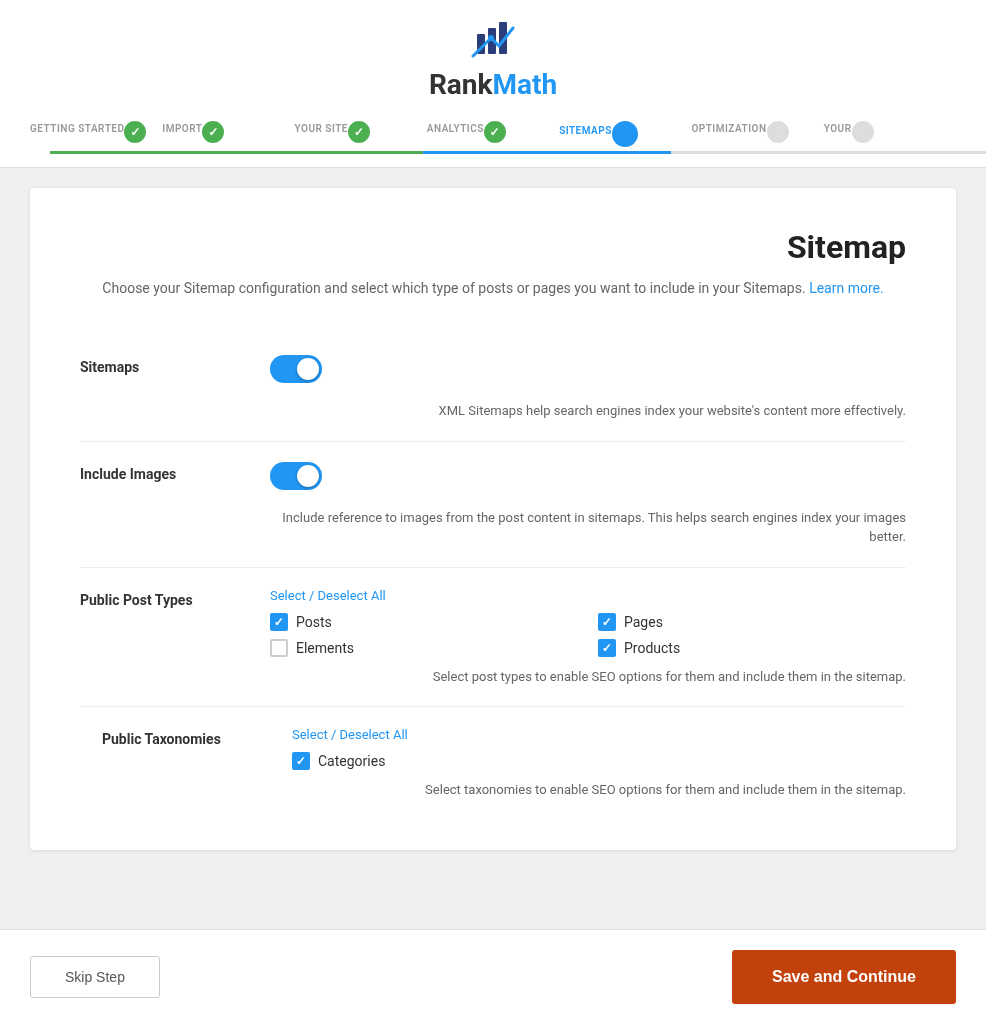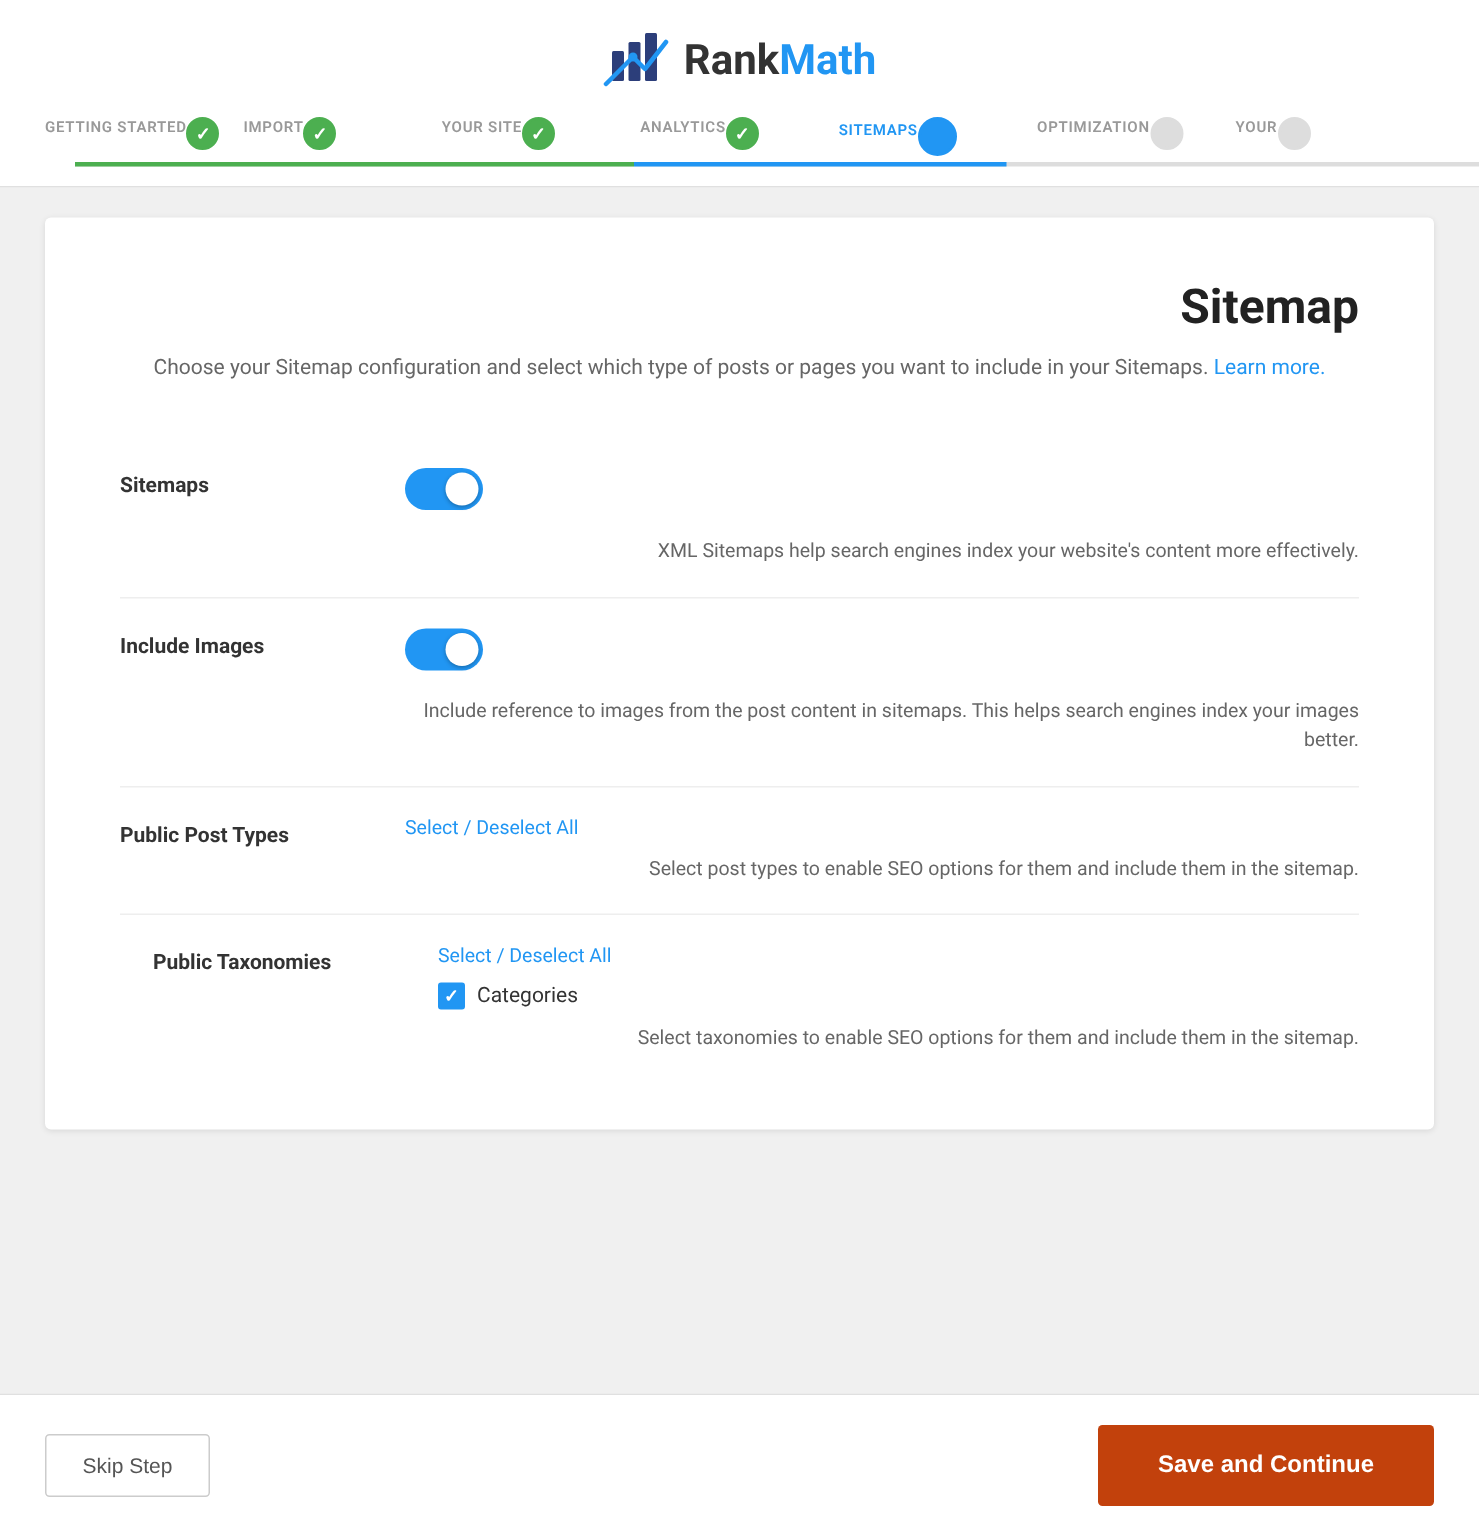--- a/index.html
+++ b/index.html
@@ -26,20 +26,21 @@
       flex-direction: column;
       align-items: center;
       border-bottom: 1px solid #e0e0e0;
     }
 
     .logo-area {
       display: flex;
       align-items: center;
       gap: 10px;
       margin-bottom: 20px;
+      flex-direction: column;
     }
 
     .logo-icon {
       width: 44px;
       height: 38px;
     }
 
     .logo-text {
       font-size: 28px;
       font-weight: 400;
@@ -293,21 +294,21 @@
       padding: 20px 30px;
       display: flex;
       justify-content: space-between;
       align-items: center;
     }
 
     .skip-btn {
       border: 1px solid #ccc;
       background: white;
       color: #555;
-      padding: 12px 24px;
+      padding: 12px 34px;
       font-size: 14px;
       border-radius: 3px;
       cursor: pointer;
     }
 
     .save-btn {
       background: #c2410c;
       color: white;
       border: none;
       padding: 18px 40px;
@@ -405,20 +406,38 @@
         <div class="row-content">
           <div class="toggle-switch"></div>
           <div class="row-description">Include reference to images from the post content in sitemaps. This helps search engines index your images better.</div>
         </div>
       </div>
 
       <div class="settings-row">
         <div class="row-label">Public Post Types</div>
         <div class="row-content">
           <a class="select-deselect-link">Select / Deselect All</a>
+          <div class="checkbox-grid">
+            <div class="checkbox-item">
+              <div class="checkbox-box checked"></div>
+              <span>Posts</span>
+            </div>
+            <div class="checkbox-item">
+              <div class="checkbox-box checked"></div>
+              <span>Pages</span>
+            </div>
+            <div class="checkbox-item">
+              <div class="checkbox-box"></div>
+              <span>Elements</span>
+            </div>
+            <div class="checkbox-item">
+              <div class="checkbox-box checked"></div>
+              <span>Products</span>
+            </div>
+          </div>
           <div class="row-description">Select post types to enable SEO options for them and include them in the sitemap.</div>
         </div>
       </div>
 
       <div class="settings-row">
         <div class="row-label">Public Taxonomies</div>
         <div class="row-content">
           <a class="select-deselect-link">Select / Deselect All</a>
           <div class="checkbox-grid">
             <div class="checkbox-item">

